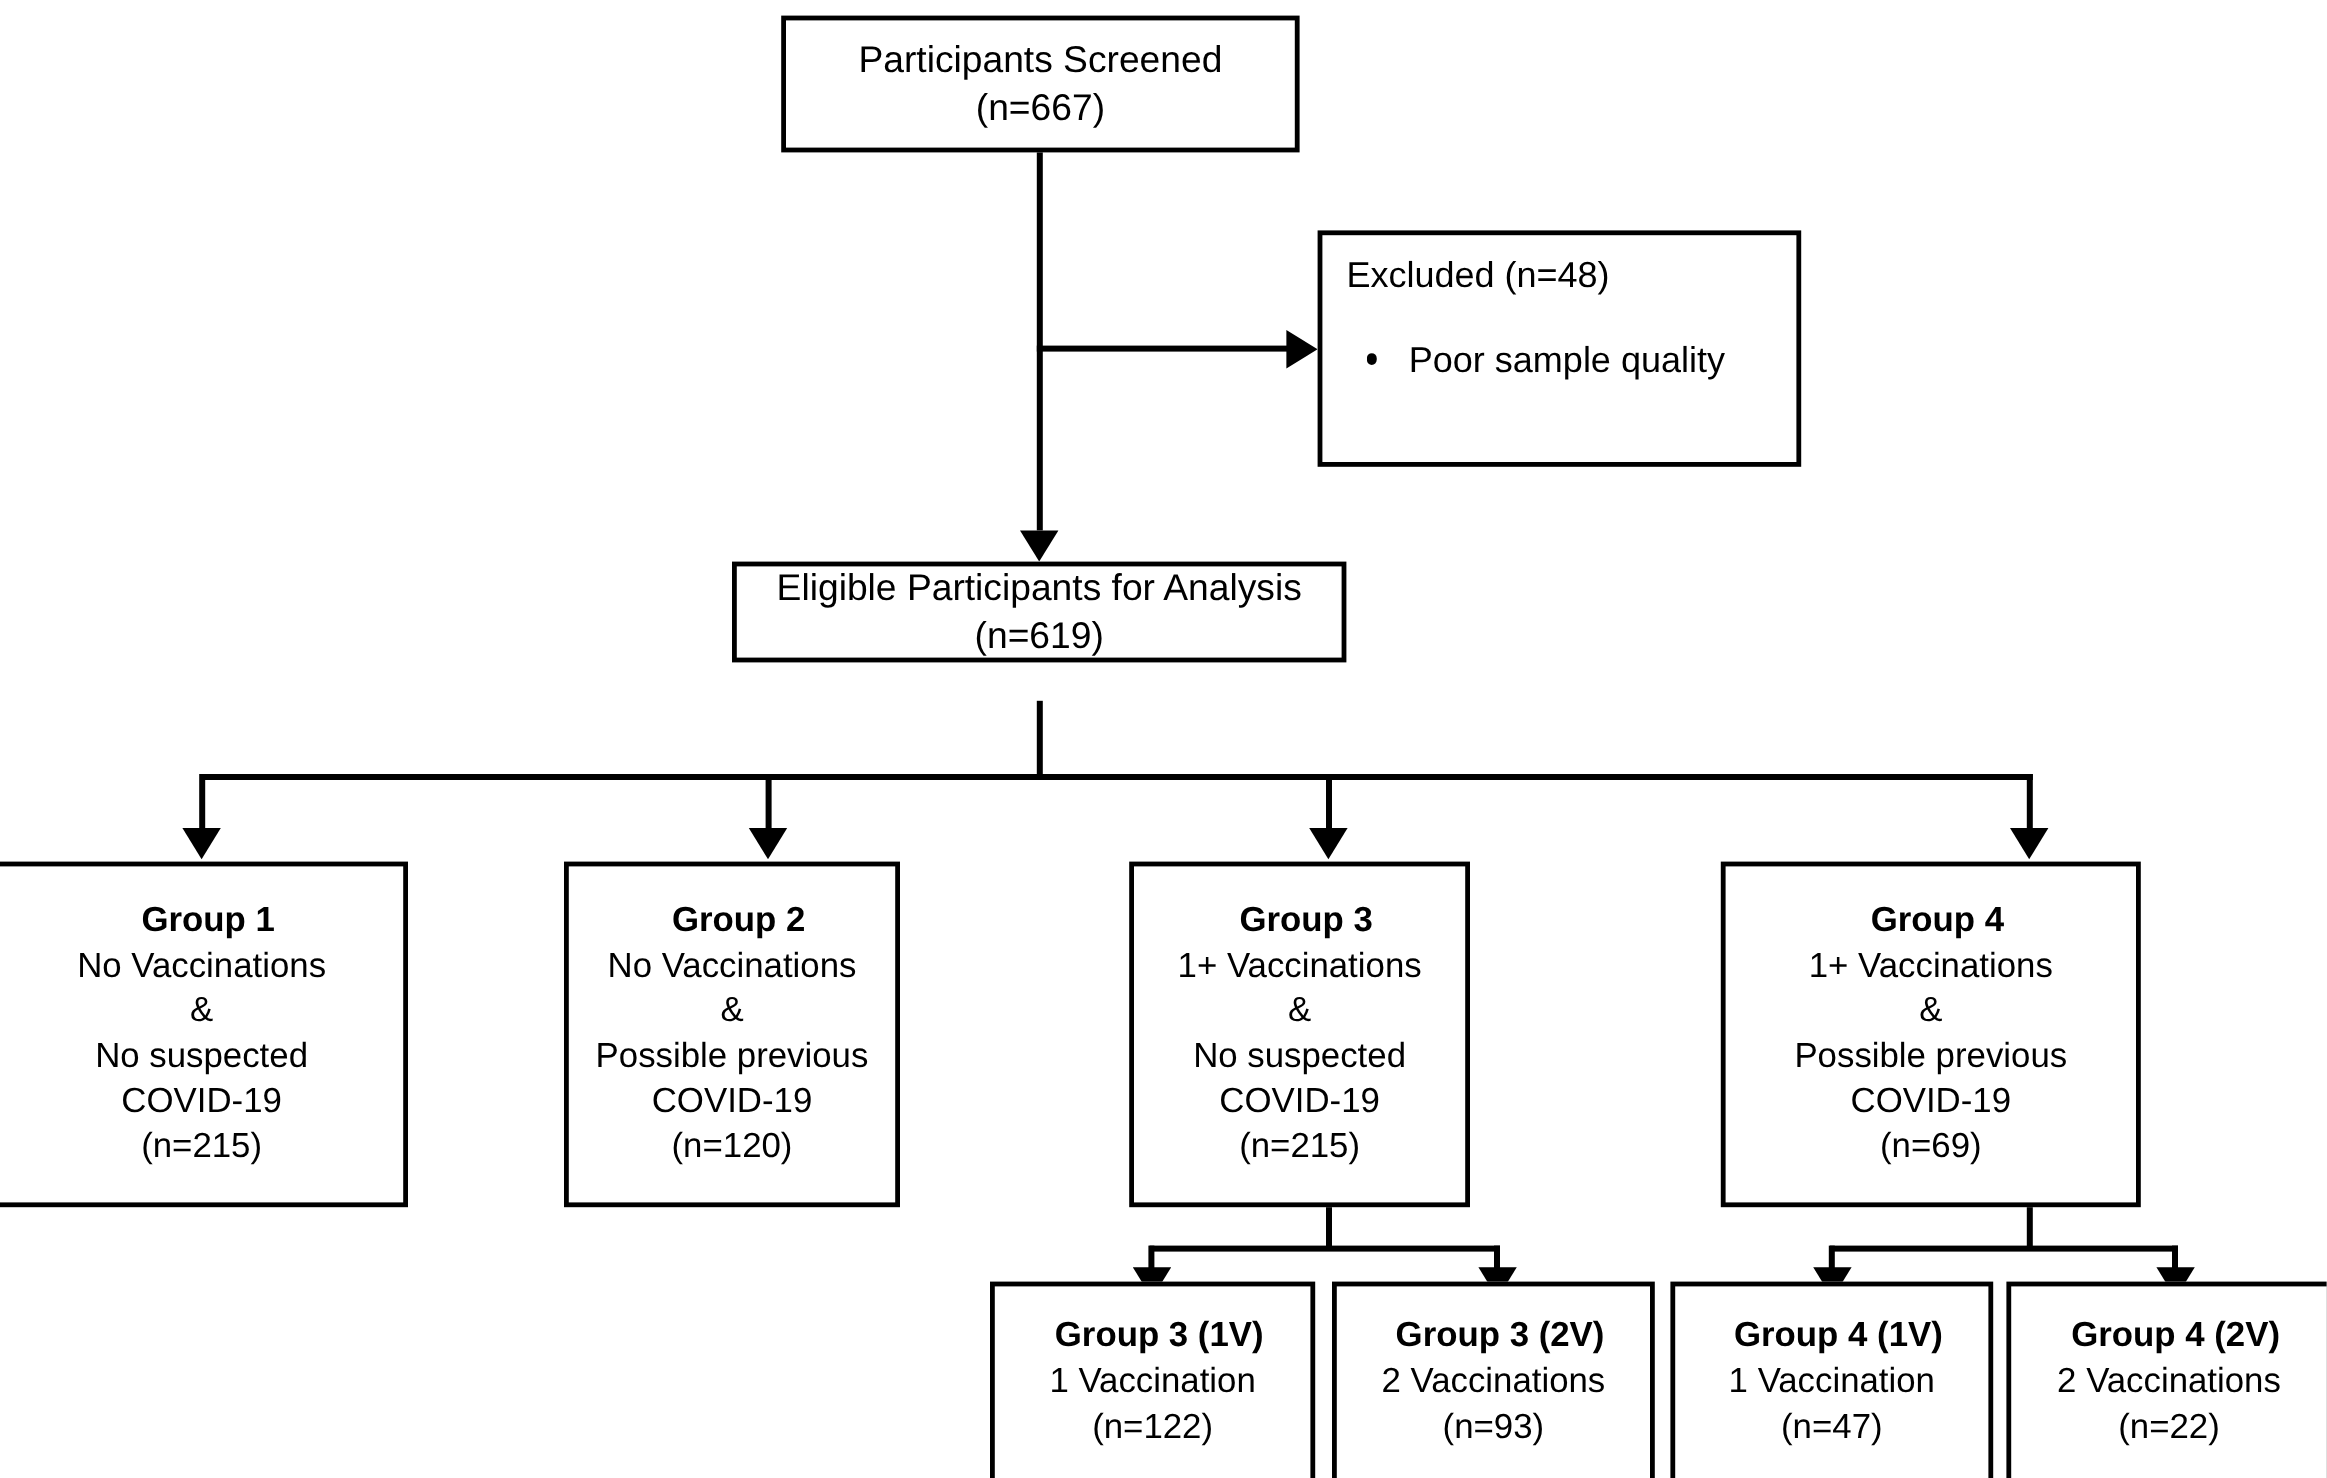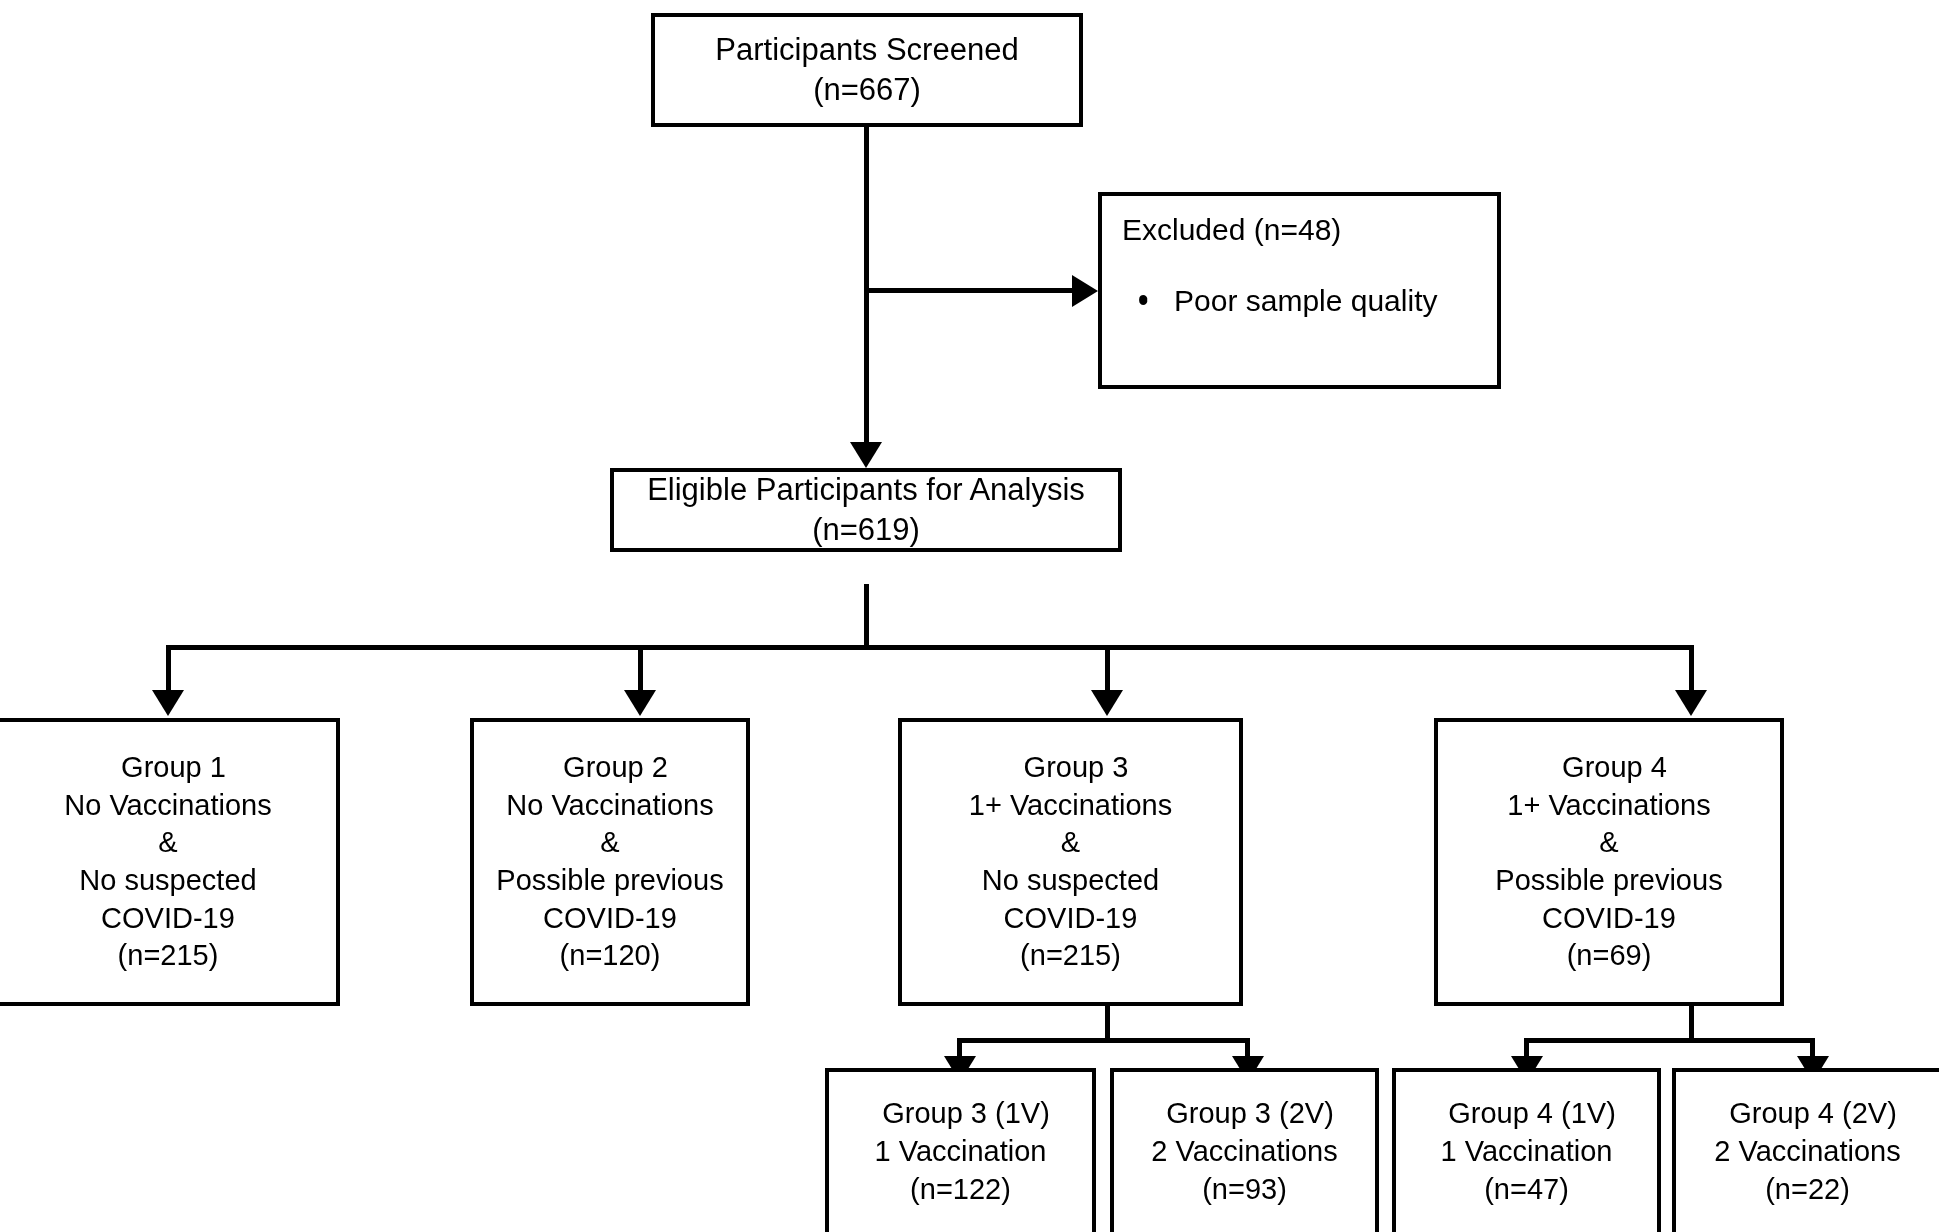--- a/index.html
+++ b/index.html
@@ -25,21 +25,21 @@
     background: #ffffff;
     display: flex;
     flex-direction: column;
     align-items: center;
     justify-content: center;
     text-align: center;
     line-height: 1.30;
     z-index: 3;
   }
   .box .ln { display: block; white-space: nowrap; }
-  .bold { font-weight: normal; margin-left: 11px; }
+  .bold { font-weight: bold; margin-left: 11px; }
 
   
   #box-screened {
     left: 651px; top: 13px; width: 432px; height: 114px;
     font-size: 31px;
   }
   
   #box-excluded {
     left: 1098px; top: 192px; width: 403px; height: 197px;
     align-items: flex-start;
@@ -68,21 +68,21 @@
     left: 610px; top: 468px; width: 512px; height: 84px;
     font-size: 31px;
   }
   
   .group-box {
     top: 718px; height: 288px;
     font-size: 29px;
   }
   #box-group1 { left: -4px;   width: 344px; }
   #box-group2 { left: 470px;  width: 280px; }
-  #box-group3 { left: 898px;  width: 345px; }
+  #box-group3 { left: 941px;  width: 284px; }
   #box-group4 { left: 1434px; width: 350px; text-align: right; }
 
   
   .sub-box {
     top: 1068px; height: 168px;
     font-size: 29px;
   }
   #box-g3v1 { left: 825px;  width: 271px; }
   #box-g3v2 { left: 1110px; width: 269px; }
   #box-g4v1 { left: 1392px; width: 269px; }

